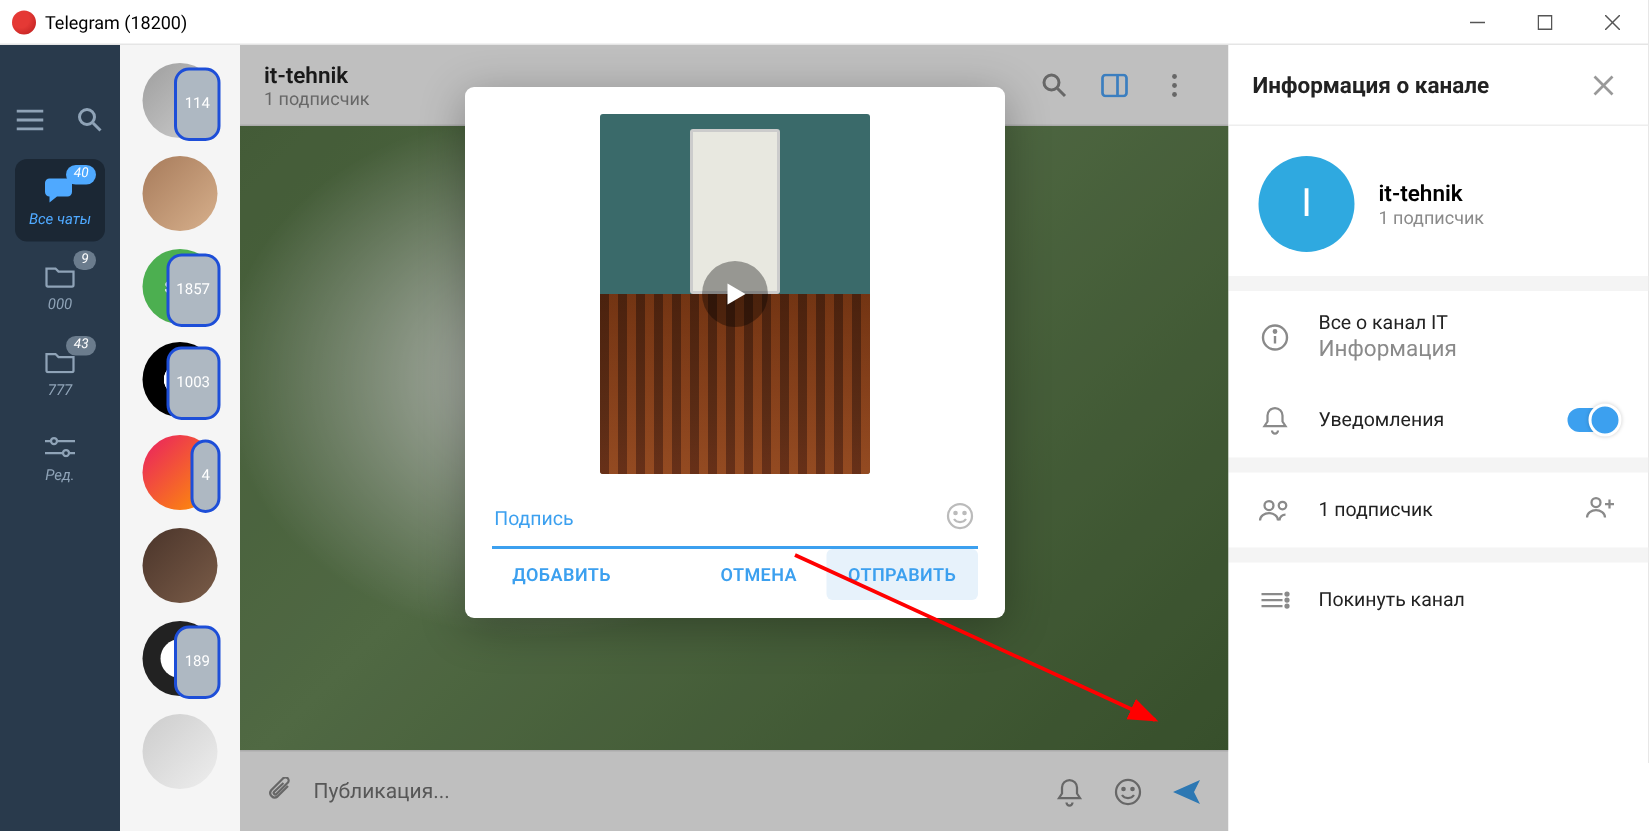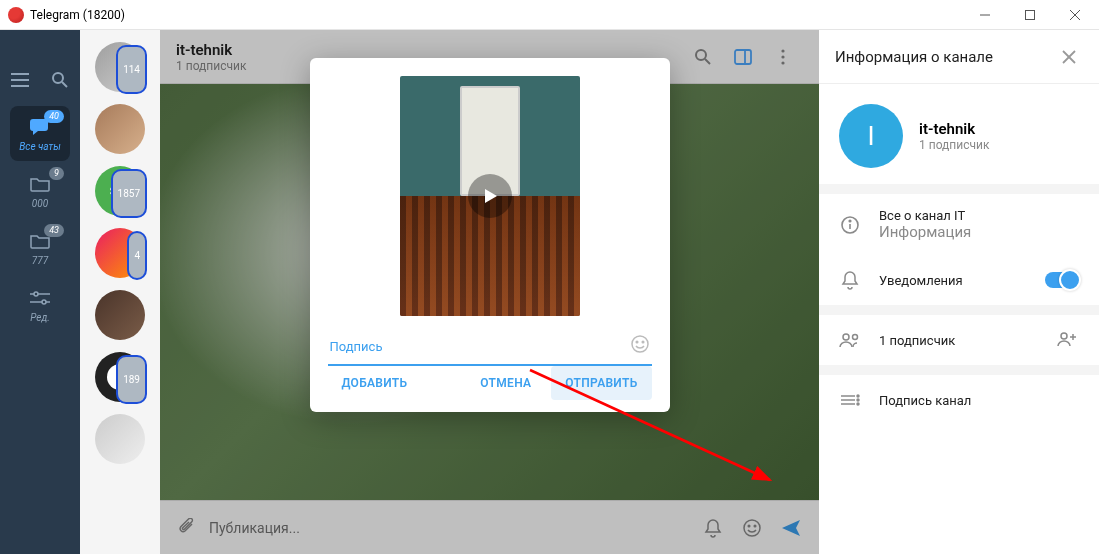--- a/index.html
+++ b/index.html
@@ -51,21 +51,21 @@
 
   .chat-bg { flex: 1; background: radial-gradient(ellipse 300px 250px at 30% 40%, rgba(255,255,255,0.9) 0%, rgba(255,255,255,0) 70%), linear-gradient(135deg, #5a7a4a 0%, #6b8c5a 40%, #4a6a3a 100%); position: relative; }
 
   .composer { height: 54px; display: flex; align-items: center; padding: 0 10px; background: #fff; border-top: 1px solid #e5e5e5; gap: 3px; }
   .composer input { flex: 1; border: none; outline: none; font-size: 14px; color: #555; }
   .cicon { width: 36px; height: 36px; display: flex; align-items: center; justify-content: center; color: #8a8a8a; }
   .send { color: #3ca0ef; }
 
   
   .info { width: 280px; background: #fff; display: flex; flex-direction: column; }
-  .info-header { height: 54px; display: flex; align-items: center; padding: 0 16px; font-weight: 400; font-size: 15px; color: #222; border-bottom: 1px solid #eee; }
+  .info-header { height: 54px; display: flex; align-items: center; padding: 0 16px; font-weight: 700; font-size: 15px; color: #222; border-bottom: 1px solid #eee; }
   .info-header .close-info { margin-left: auto; width: 28px; height: 28px; display: flex; align-items: center; justify-content: center; color: #999; }
   .info-profile { display: flex; align-items: center; gap: 16px; padding: 20px 16px 16px 20px; }
   .info-av { width: 64px; height: 64px; border-radius: 50%; background: #2fa9e0; color: #fff; display: flex; align-items: center; justify-content: center; font-size: 26px; }
   .info-name { font-weight: 600; font-size: 15px; }
   .info-sub { font-size: 12px; color: #8a8a8a; }
   .info-gap { height: 10px; background: #f4f4f4; }
   .info-row { display: flex; align-items: center; gap: 18px; padding: 14px 20px; font-size: 13px; color: #222; }
   .info-row .ricon { width: 22px; height: 22px; color: #8a8a8a; display: flex; align-items: center; justify-content: center; }
   .info-row .rtext { flex: 1; }
   .info-row .rsub { font-size: 15px; color: #8a8a8a; }
@@ -182,20 +182,24 @@
         <span class="avatar-badge">114</span>
       </div>
     <div class="avatar-wrap">
         <div class="avatar av2"></div>
       </div>
     <div class="avatar-wrap">
         <div class="avatar av3">SEO</div>
         <span class="avatar-badge">1857</span>
       </div>
     <div class="avatar-wrap">
+        <div class="avatar av4"></div>
+        <span class="avatar-badge">1003</span>
+      </div>
+    <div class="avatar-wrap">
         <div class="avatar av5"></div>
         <span class="avatar-badge">4</span>
       </div>
     <div class="avatar-wrap">
         <div class="avatar av6"></div>
       </div>
     <div class="avatar-wrap">
         <div class="avatar av7"></div>
         <span class="avatar-badge">189</span>
       </div>
@@ -364,16 +368,16 @@
       <span class="ricon">
           <svg width="20" height="14" fill="none" stroke="currentColor" stroke-width="1.5">
             <line x1="1" y1="3" x2="15" y2="3"></line>
             <line x1="1" y1="7" x2="15" y2="7"></line>
             <line x1="1" y1="11" x2="15" y2="11"></line>
             <circle cx="18" cy="3" r="1" fill="currentColor"></circle>
             <circle cx="18" cy="7" r="1" fill="currentColor"></circle>
             <circle cx="18" cy="11" r="1" fill="currentColor"></circle>
           </svg>
         </span>
-      <div class="rtext">Подпись канал</div>
+      <div class="rtext">Покинуть канал</div>
     </div>
   </div>
 </div>
 
 </body></html>

